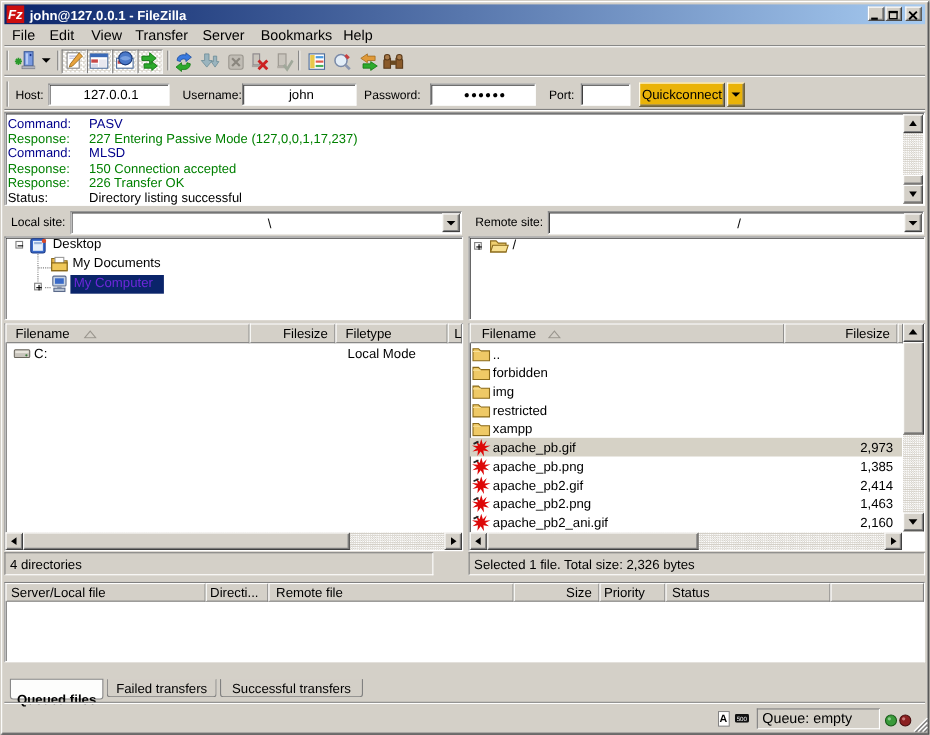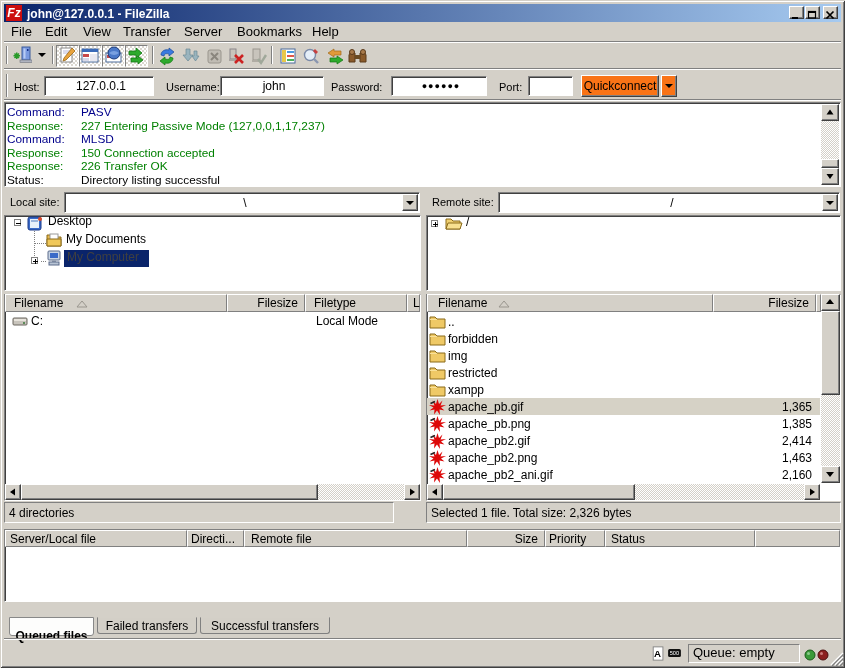--- a/index.html
+++ b/index.html
@@ -19,21 +19,21 @@
 .menubar { position:absolute; left:4px; top:23px; width:837px; height:18px; }
 .menubar span { position:absolute; top:1px; font-size:13px; color:#000; }
 .groove { position:absolute; height:2px; border-top:1px solid #808080; border-bottom:1px solid #fff; }
 .vsep { position:absolute; width:2px; border-left:1px solid #808080; border-right:1px solid #fff; }
 .tbbtn-on { position:absolute; top:45px; width:23px; height:22px;
   border:1px solid; border-color:#808080 #fff #fff #808080;
   background:repeating-conic-gradient(#fff 0 25%, #dbd7cf 0 50%) 0 0/4px 4px; }
 .field { background:#fff; border:1px solid; border-color:#808080 #fff #fff #808080;
   box-shadow: inset 1px 1px 0 #404040; font-size:12px;text-align:center; }
 .sunken2 { border:1px solid; border-color:#808080 #fff #fff #808080; box-shadow: inset 1px 1px 0 #404040; }
-.btn3d { background:#f97316; border:1px solid; border-color:#fff #404040 #404040 #fff; box-shadow: inset -1px -1px 0 #808080; }
+.btn3d { background:#eab308; border:1px solid; border-color:#fff #404040 #404040 #fff; box-shadow: inset -1px -1px 0 #808080; }
 .lbl { font-size:11px; color:#000; }
 .combo-arrow { position:absolute; top:1px; right:1px; width:16px; height:17px; background:#d4d0c8;
   border:1px solid; border-color:#fff #404040 #404040 #fff; box-shadow: inset -1px -1px 0 #808080; }
 .tri-down { width:0; height:0; border-left:4px solid transparent; border-right:4px solid transparent; border-top:4px solid #000; position:absolute; left:3px; top:6px; }
 .sb-btn { position:absolute; background:#d4d0c8; border:1px solid; border-color:#fff #404040 #404040 #fff; box-shadow: inset -1px -1px 0 #808080; }
 .sb-track { position:absolute; background:repeating-conic-gradient(#fff 0 25%, #d4d0c8 0 50%) 0 0/2px 2px; }
 .sb-thumb { position:absolute; background:#d4d0c8; border:1px solid; border-color:#fff #404040 #404040 #fff; box-shadow: inset -1px -1px 0 #808080; }
 .hdr { position:absolute; background:#d4d0c8; border:1px solid; border-color:#fff #808080 #808080 #fff; font-size:12px; }
 .hdr span { position:absolute; top:1px; }
 .logline { position:absolute; font-size:11.8px; white-space:pre; }
@@ -271,21 +271,21 @@
   </svg>
   <span class="treetxt" style="left:66px; top:232px;">My Documents</span>
 
   <svg class="abs" style="left:46px; top:250px;" width="17" height="16" viewBox="0 0 17 16">
     <rect x="2" y="1" width="12" height="9" rx="1" fill="#c8d4e4" stroke="#5a6a8a"></rect>
     <rect x="4" y="3" width="8" height="5" fill="#3a6ac8"></rect>
     <rect x="6" y="10" width="4" height="2" fill="#9aa4b4"></rect>
     <rect x="3" y="12" width="10" height="3" fill="#b8c4d4" stroke="#5a6a8a"></rect>
   </svg>
   <div class="abs" style="left:64px; top:250px; width:85px; height:17px; background:#0a246a;"></div>
-  <span class="treetxt" style="left:67px; top:250px; color:#404040;">My Computer</span>
+  <span class="treetxt" style="left:67px; top:250px; color:#6d28d9;">My Computer</span>
 
   <div class="abs" style="left:431px; top:220px; width:7px; height:7px; background:#fff; border:1px solid #808080;">
     <div style="position:absolute; left:1px; top:3px; width:5px; height:1px; background:#000;"></div>
     <div style="position:absolute; left:3px; top:1px; width:1px; height:5px; background:#000;"></div>
   </div>
   <svg class="abs" style="left:445px; top:216px;" width="18" height="15" viewBox="0 0 18 15">
     <path d="M1 3 L6 3 L8 5 L15 5 L15 13 L1 13 Z" fill="#f0d070" stroke="#8a6a1a"></path>
     <path d="M3 7 L17 7 L15 13 L1 13 Z" fill="#f8e090" stroke="#8a6a1a"></path>
   </svg>
   <span class="treetxt" style="left:466px; top:215px;">/</span>
@@ -363,21 +363,21 @@
     <svg class="abs fold" style="left:429px; top:383px;" width="17" height="14" viewBox="0 0 17 14">
         <path d="M1 2 L6 2 L8 4 L16 4 L16 13 L1 13 Z" fill="#efc966" stroke="#8a6a1a"></path>
         <path d="M1 4 L8 4 L8 5 L1 5 Z" fill="#f8e098"></path>
       </svg>
     <span class="rowtxt" style="left:448px; top:383px;">xampp</span>
     <svg class="abs splat" style="left:429px; top:399px;" width="17" height="16" viewBox="0 0 17 16">
         <path d="M8.5 0 L10 5 L13.5 1.5 L11.5 6.5 L17 6 L12 8.5 L15.5 11.5 L10.5 10.5 L11 16 L8 11.5 L5 15.5 L5.5 10.5 L0.5 11.5 L4.5 8.5 L0 6 L5.5 6.5 L3.5 1.5 L7 5 Z" fill="#dd0808"></path>
         <path d="M1.5 4.5 L6 2.5" stroke="#222" stroke-width="1.6"></path>
       </svg>
     <span class="rowtxt" style="left:448px; top:400px;">apache_pb.gif</span>
-    <div class="rowtxt" style="left:712px; top:400px; width:100px; text-align:right;">1,365</div>
+    <div class="rowtxt" style="left:712px; top:400px; width:100px; text-align:right;">2,973</div>
     <svg class="abs splat" style="left:429px; top:416px;" width="17" height="16" viewBox="0 0 17 16">
         <path d="M8.5 0 L10 5 L13.5 1.5 L11.5 6.5 L17 6 L12 8.5 L15.5 11.5 L10.5 10.5 L11 16 L8 11.5 L5 15.5 L5.5 10.5 L0.5 11.5 L4.5 8.5 L0 6 L5.5 6.5 L3.5 1.5 L7 5 Z" fill="#dd0808"></path>
         <path d="M1.5 4.5 L6 2.5" stroke="#222" stroke-width="1.6"></path>
       </svg>
     <span class="rowtxt" style="left:448px; top:417px;">apache_pb.png</span>
     <div class="rowtxt" style="left:712px; top:417px; width:100px; text-align:right;">1,385</div>
     <svg class="abs splat" style="left:429px; top:433px;" width="17" height="16" viewBox="0 0 17 16">
         <path d="M8.5 0 L10 5 L13.5 1.5 L11.5 6.5 L17 6 L12 8.5 L15.5 11.5 L10.5 10.5 L11 16 L8 11.5 L5 15.5 L5.5 10.5 L0.5 11.5 L4.5 8.5 L0 6 L5.5 6.5 L3.5 1.5 L7 5 Z" fill="#dd0808"></path>
         <path d="M1.5 4.5 L6 2.5" stroke="#222" stroke-width="1.6"></path>
       </svg>

